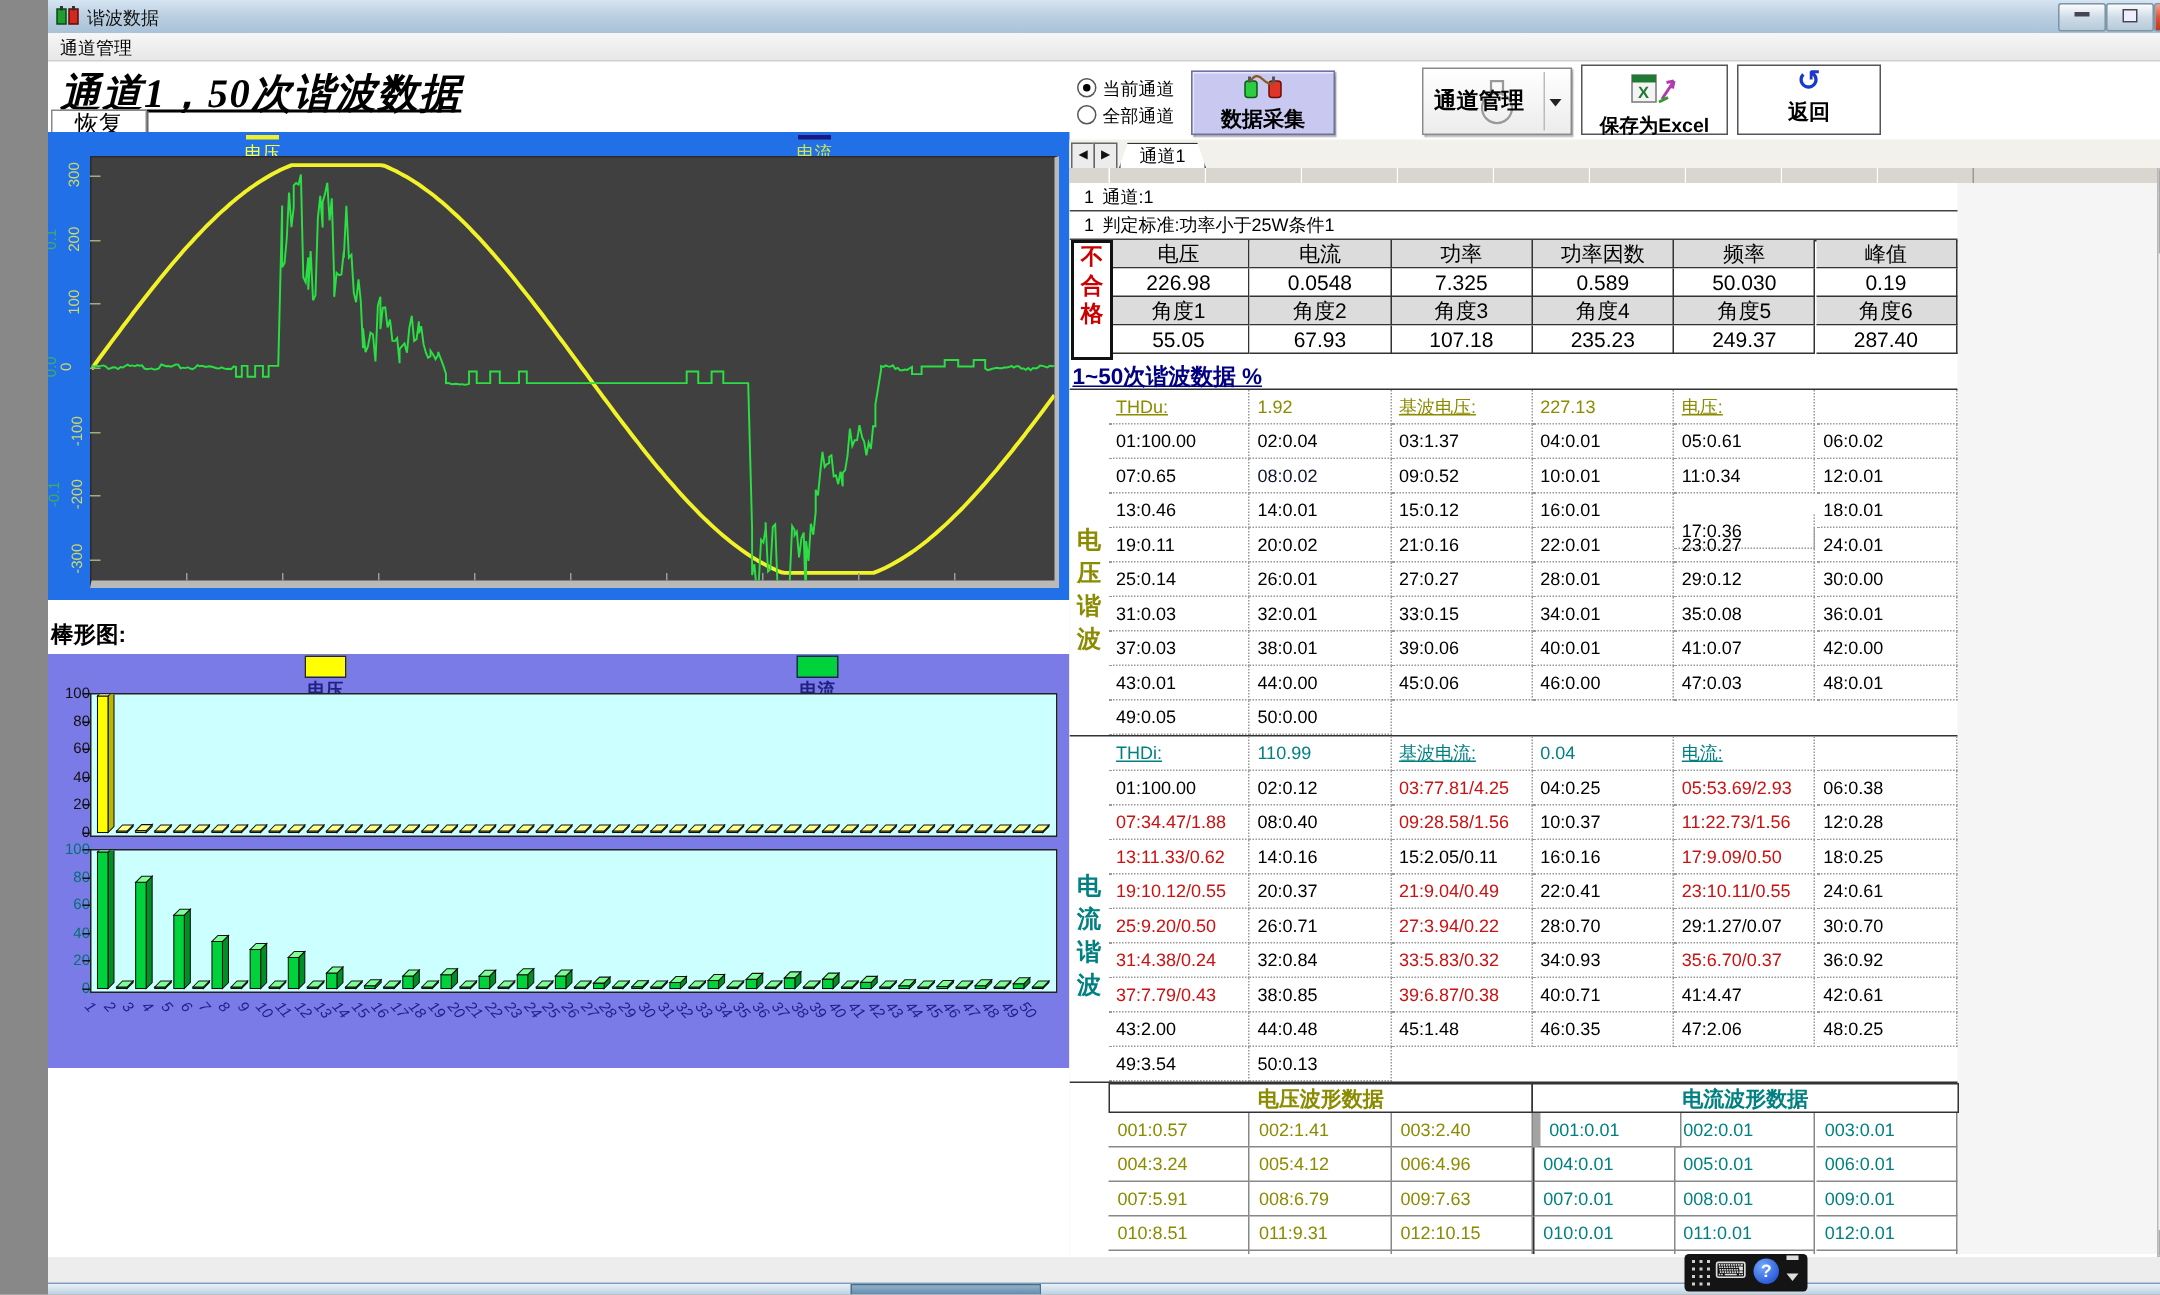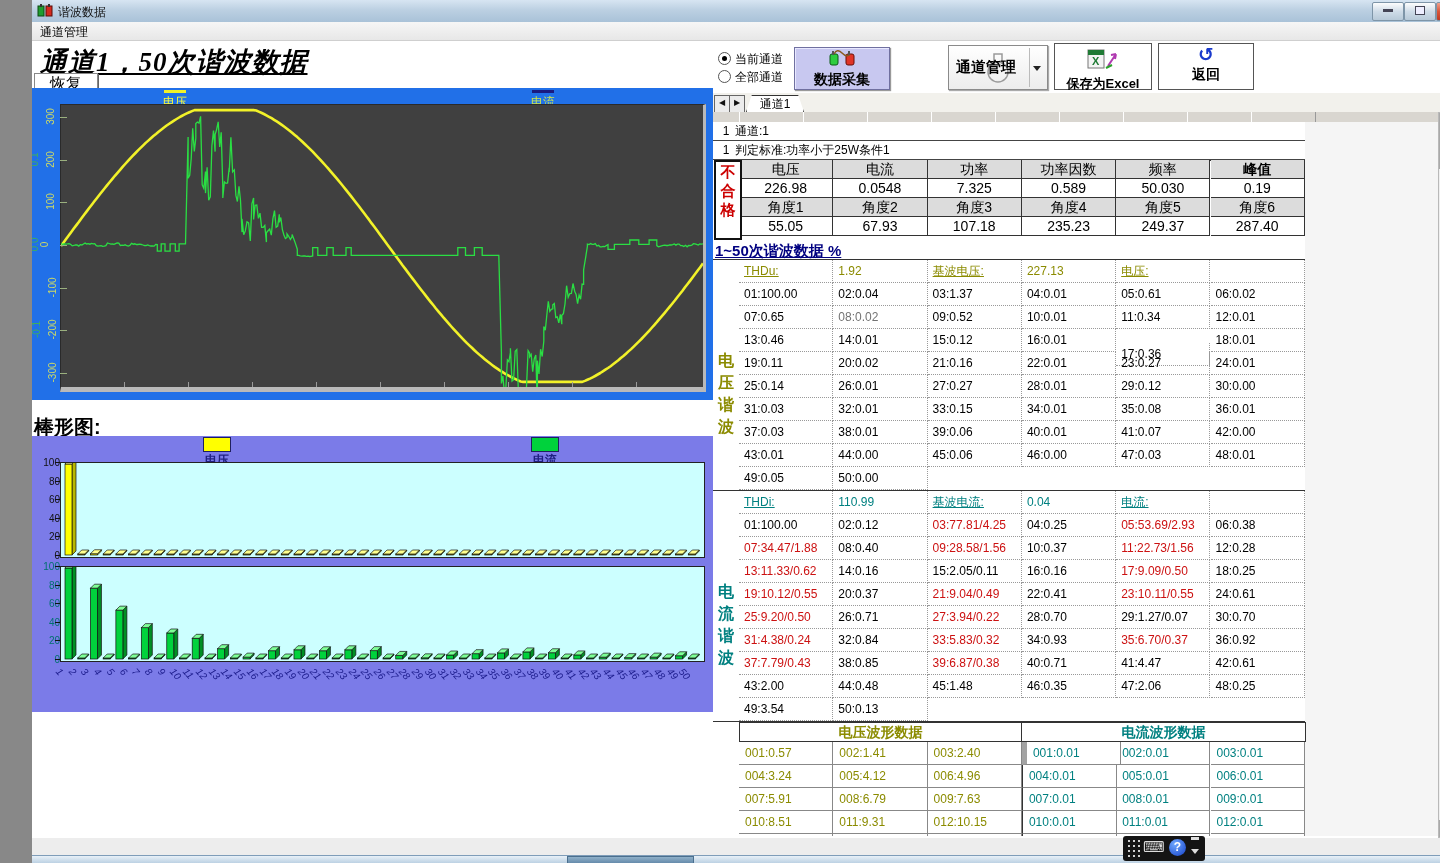--- a/index.html
+++ b/index.html
@@ -35,21 +35,21 @@
   .tri-down{width:0;height:0;border-left:4px solid transparent;border-right:4px solid transparent;border-top:5px solid #222;display:inline-block;}
   
   #wavepanel{left:0;top:88px;width:681px;height:312px;background:#2170e8;}
   #waveplot{left:28px;top:16px;width:642px;height:282px;background:#404040;
     border-right:3px solid #b9b9b9;border-bottom:5px solid #b9b9b9;border-left:1px solid #2a2a2a;border-top:1px solid #2a2a2a;}
   .wavelegend{top:2px;height:24px;text-align:center;font-size:12px;}
   .legendline{display:block;width:22px;height:3px;margin:0 auto 1px auto;}
   .vlab{position:absolute;transform:rotate(-90deg);transform-origin:center;font-size:10px;white-space:nowrap;}
   .tick-l{position:absolute;width:7px;height:1px;background:#9ab07e;}
   .tick-b{position:absolute;width:1px;height:5px;background:#9a9a9a;}
-  #barlabel{left:2px;top:414px;font-size:20px;font-weight:bold;}
+  #barlabel{left:2px;top:414px;font-size:15px;font-weight:bold;}
   #barpanel{left:0;top:436px;width:681px;height:276px;background:#7b7be8;}
   .swatch{width:26px;height:13px;border:1px solid #202060;display:block;margin:0 auto;}
   .barlegend{top:1px;text-align:center;font-size:12px;color:#202080;font-weight:bold;}
   .barplot{left:28px;width:643px;height:94px;background:#ccffff;border:1px solid #222;}
   .ylab{position:absolute;right:0;font-size:10px;width:26px;text-align:right;}
   .ytick{position:absolute;width:5px;height:1px;background:#111;}
   .xlab{position:absolute;font-size:10px;font-style:italic;color:#202090;transform:rotate(48deg);transform-origin:0 0;white-space:nowrap;}
   
   #rightpanel{left:681px;top:93px;width:745px;height:743px;background:#f2f1ec;}
   #tabstrip{left:0px;top:2px;width:725px;height:17px;background:#f2f1ec;border-bottom:1px solid #888;}
@@ -618,21 +618,21 @@
           <div class="inforow" style="top:19px">
     <span class="lblcol">1</span>
     <span style="position:absolute;left:22px">判定标准:功率小于25W条件1</span>
           </div>
           <div style="position:absolute;left:26px;top:38px;width:566px;height:0;border-top:1px solid #333"></div>
           <div class="sumcell" style="left:26px;top:38px;width:93.3px;height:18px;line-height:18px;background:#dcdcdc;font-weight:normal">电压</div>
           <div class="sumcell" style="left:120.3px;top:38px;width:93.3px;height:18px;line-height:18px;background:#dcdcdc;font-weight:normal">电流</div>
           <div class="sumcell" style="left:214.6px;top:38px;width:93.29999999999998px;height:18px;line-height:18px;background:#dcdcdc;font-weight:normal">功率</div>
           <div class="sumcell" style="left:308.9px;top:38px;width:93.30000000000001px;height:18px;line-height:18px;background:#dcdcdc;font-weight:normal">功率因数</div>
           <div class="sumcell" style="left:403.2px;top:38px;width:93.30000000000001px;height:18px;line-height:18px;background:#dcdcdc;font-weight:normal">频率</div>
-          <div class="sumcell" style="left:497.5px;top:38px;width:93.5px;height:18px;line-height:18px;background:#dcdcdc;font-weight:bold">峰值</div>
+          <div class="sumcell" style="left:497.5px;top:38px;width:93.5px;height:18px;line-height:18px;background:#dcdcdc;font-weight:normal">峰值</div>
           <div class="sumcell" style="left:26px;top:57px;width:93.3px;height:18px;line-height:18px;background:#ffffff;font-weight:normal">226.98</div>
           <div class="sumcell" style="left:120.3px;top:57px;width:93.3px;height:18px;line-height:18px;background:#ffffff;font-weight:normal">0.0548</div>
           <div class="sumcell" style="left:214.6px;top:57px;width:93.29999999999998px;height:18px;line-height:18px;background:#ffffff;font-weight:normal">7.325</div>
           <div class="sumcell" style="left:308.9px;top:57px;width:93.30000000000001px;height:18px;line-height:18px;background:#ffffff;font-weight:normal">0.589</div>
           <div class="sumcell" style="left:403.2px;top:57px;width:93.30000000000001px;height:18px;line-height:18px;background:#ffffff;font-weight:normal">50.030</div>
           <div class="sumcell" style="left:497.5px;top:57px;width:93.5px;height:18px;line-height:18px;background:#ffffff;font-weight:normal">0.19</div>
           <div class="sumcell" style="left:26px;top:76px;width:93.3px;height:18px;line-height:18px;background:#dcdcdc;font-weight:normal">角度1</div>
           <div class="sumcell" style="left:120.3px;top:76px;width:93.3px;height:18px;line-height:18px;background:#dcdcdc;font-weight:normal">角度2</div>
           <div class="sumcell" style="left:214.6px;top:76px;width:93.29999999999998px;height:18px;line-height:18px;background:#dcdcdc;font-weight:normal">角度3</div>
           <div class="sumcell" style="left:308.9px;top:76px;width:93.30000000000001px;height:18px;line-height:18px;background:#dcdcdc;font-weight:normal">角度4</div>
@@ -655,21 +655,21 @@
           <div class="hcell" style="left:308.9px;top:138px;width:88.30000000000001px;height:22px;color:#8b8b00;">227.13</div>
           <div class="hcell" style="left:403.2px;top:138px;width:88.30000000000001px;height:22px;color:#8b8b00;text-decoration:underline;">电压:</div>
           <div class="hcell" style="left:497.5px;top:138px;width:88.5px;height:22px;color:#8b8b00;"></div>
           <div class="hcell" style="left:26px;top:161px;width:88.3px;height:22px;color:#000">01:100.00</div>
           <div class="hcell" style="left:120.3px;top:161px;width:88.3px;height:22px;color:#000">02:0.04</div>
           <div class="hcell" style="left:214.6px;top:161px;width:88.29999999999998px;height:22px;color:#000">03:1.37</div>
           <div class="hcell" style="left:308.9px;top:161px;width:88.30000000000001px;height:22px;color:#000">04:0.01</div>
           <div class="hcell" style="left:403.2px;top:161px;width:88.30000000000001px;height:22px;color:#000">05:0.61</div>
           <div class="hcell" style="left:497.5px;top:161px;width:88.5px;height:22px;color:#000">06:0.02</div>
           <div class="hcell" style="left:26px;top:184px;width:88.3px;height:22px;color:#000">07:0.65</div>
-          <div class="hcell" style="left:120.3px;top:184px;width:88.3px;height:22px;color:#737373">08:0.02</div>
+          <div class="hcell" style="left:120.3px;top:184px;width:88.3px;height:22px;color:#0f172a">08:0.02</div>
           <div class="hcell" style="left:214.6px;top:184px;width:88.29999999999998px;height:22px;color:#000">09:0.52</div>
           <div class="hcell" style="left:308.9px;top:184px;width:88.30000000000001px;height:22px;color:#000">10:0.01</div>
           <div class="hcell" style="left:403.2px;top:184px;width:88.30000000000001px;height:22px;color:#000">11:0.34</div>
           <div class="hcell" style="left:497.5px;top:184px;width:88.5px;height:22px;color:#000">12:0.01</div>
           <div class="hcell" style="left:26px;top:207px;width:88.3px;height:22px;color:#000">13:0.46</div>
           <div class="hcell" style="left:120.3px;top:207px;width:88.3px;height:22px;color:#000">14:0.01</div>
           <div class="hcell" style="left:214.6px;top:207px;width:88.29999999999998px;height:22px;color:#000">15:0.12</div>
           <div class="hcell" style="left:308.9px;top:207px;width:88.30000000000001px;height:22px;color:#000">16:0.01</div>
           <div class="hcell" style="left:403.2px;top:221px;width:88.30000000000001px;height:22px;color:#000">17:0.36</div>
           <div class="hcell" style="left:497.5px;top:207px;width:88.5px;height:22px;color:#000">18:0.01</div>

